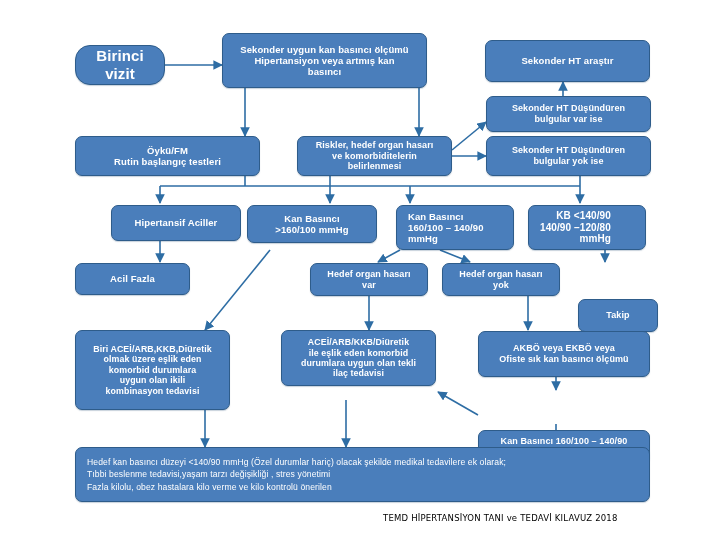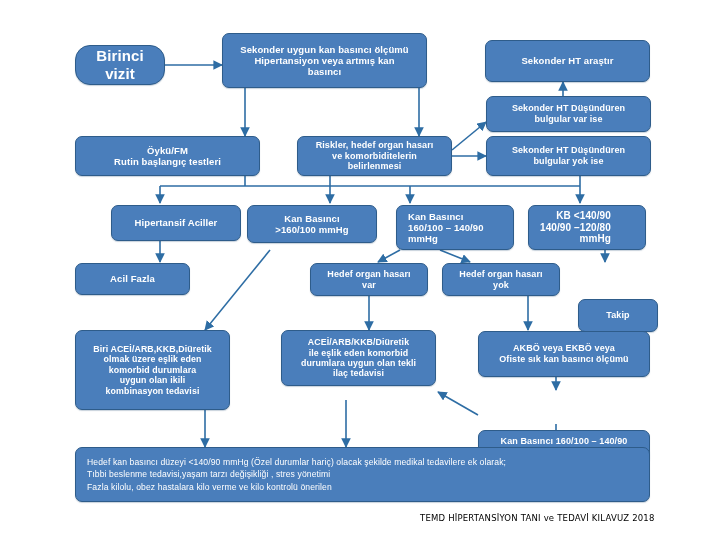--- a/index.html
+++ b/index.html
@@ -179,15 +179,15 @@
   <div class="node" style="left:478px; top:331px; width:172px; height:46px; font-size:9px;">AKBÖ veya EKBÖ veya
 Ofiste sık kan basıncı ölçümü</div>
 
   <div class="node" style="left:478px; top:390px; width:172px; height:34px; font-size:9px;margin-top:40px;">Kan Basıncı 160/100 – 140/90
 mmHg</div>
 
   <div class="node left-align" style="left:75px; top:447px; width:575px; height:55px; font-size:8.6px; font-weight:normal; line-height:1.45;">Hedef kan basıncı düzeyi &lt;140/90 mmHg (Özel durumlar hariç) olacak şekilde medikal tedavilere ek olarak;
 Tıbbi beslenme tedavisi,yaşam tarzı değişikliği ,  stres yönetimi
 Fazla kilolu, obez hastalara  kilo verme  ve kilo kontrolü önerilen</div>
 
-  <div class="footer" style="left:383px; top:513px;margin-left:37px;">TEMD HİPERTANSİYON TANI ve TEDAVİ KILAVUZ 2018</div>
+  <div class="footer" style="left:383px; top:513px;">TEMD HİPERTANSİYON TANI ve TEDAVİ KILAVUZ 2018</div>
 
 </div>
 
 </body></html>

